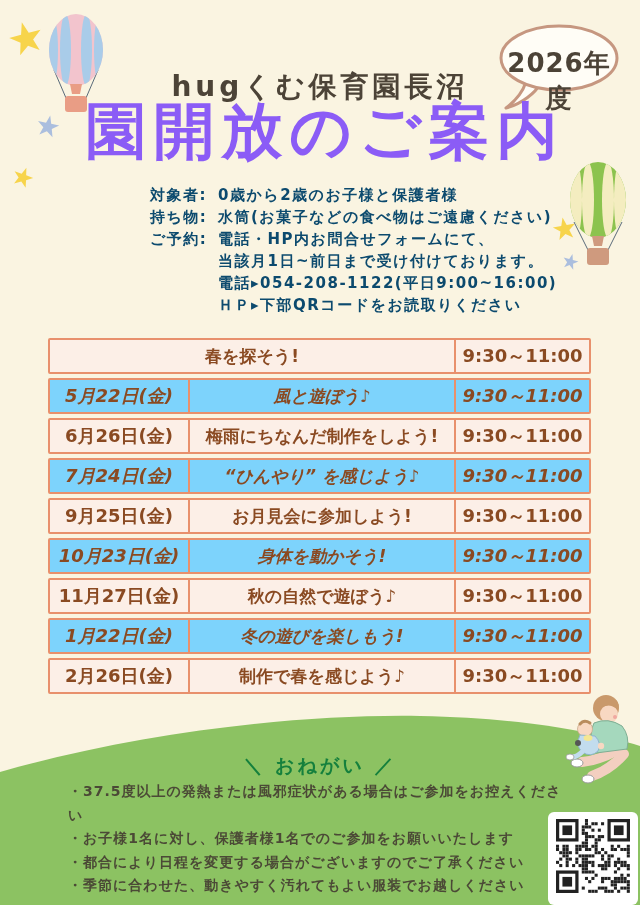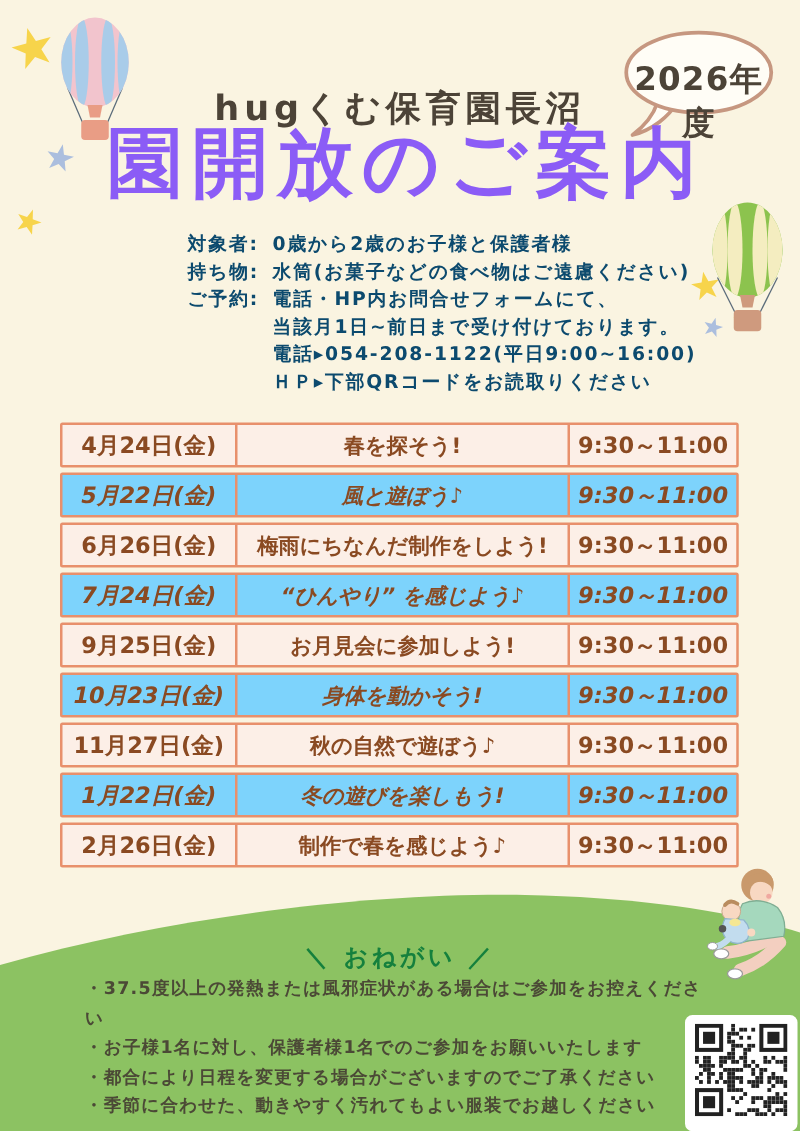--- a/index.html
+++ b/index.html
@@ -163,21 +163,20 @@
       <span class="info-text">電話▸054-208-1122(平日9:00~16:00)</span>
     </div>
     <div class="info-line">
       <span class="info-label"></span>
       <span class="info-text">ＨＰ▸下部QRコードをお読取りください</span>
     </div>
   </div>
 
   <div class="table">
     <div class="t-row alt0">
-      <div class="t-date">4月24日(金)</div>
       <div class="t-act">春を探そう!</div>
       <div class="t-time">9:30～11:00</div>
     </div>
     <div class="t-row alt1">
       <div class="t-date">5月22日(金)</div>
       <div class="t-act">風と遊ぼう♪</div>
       <div class="t-time">9:30～11:00</div>
     </div>
     <div class="t-row alt0">
       <div class="t-date">6月26日(金)</div>

